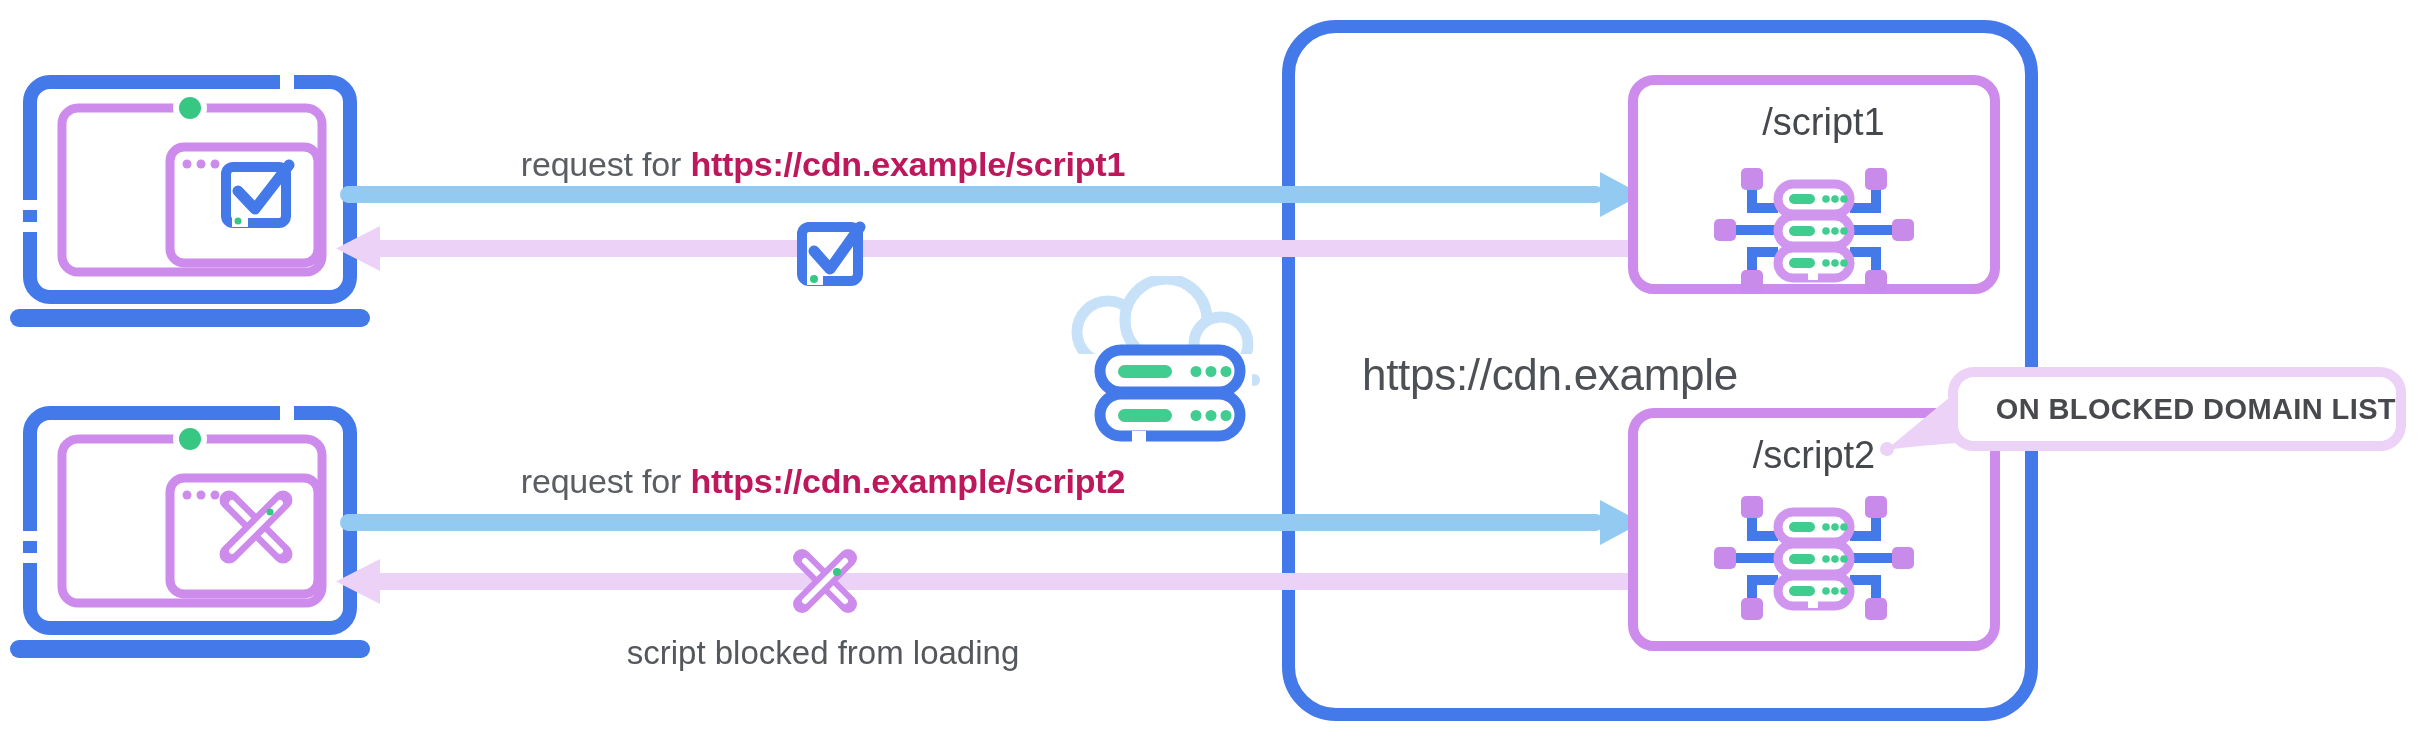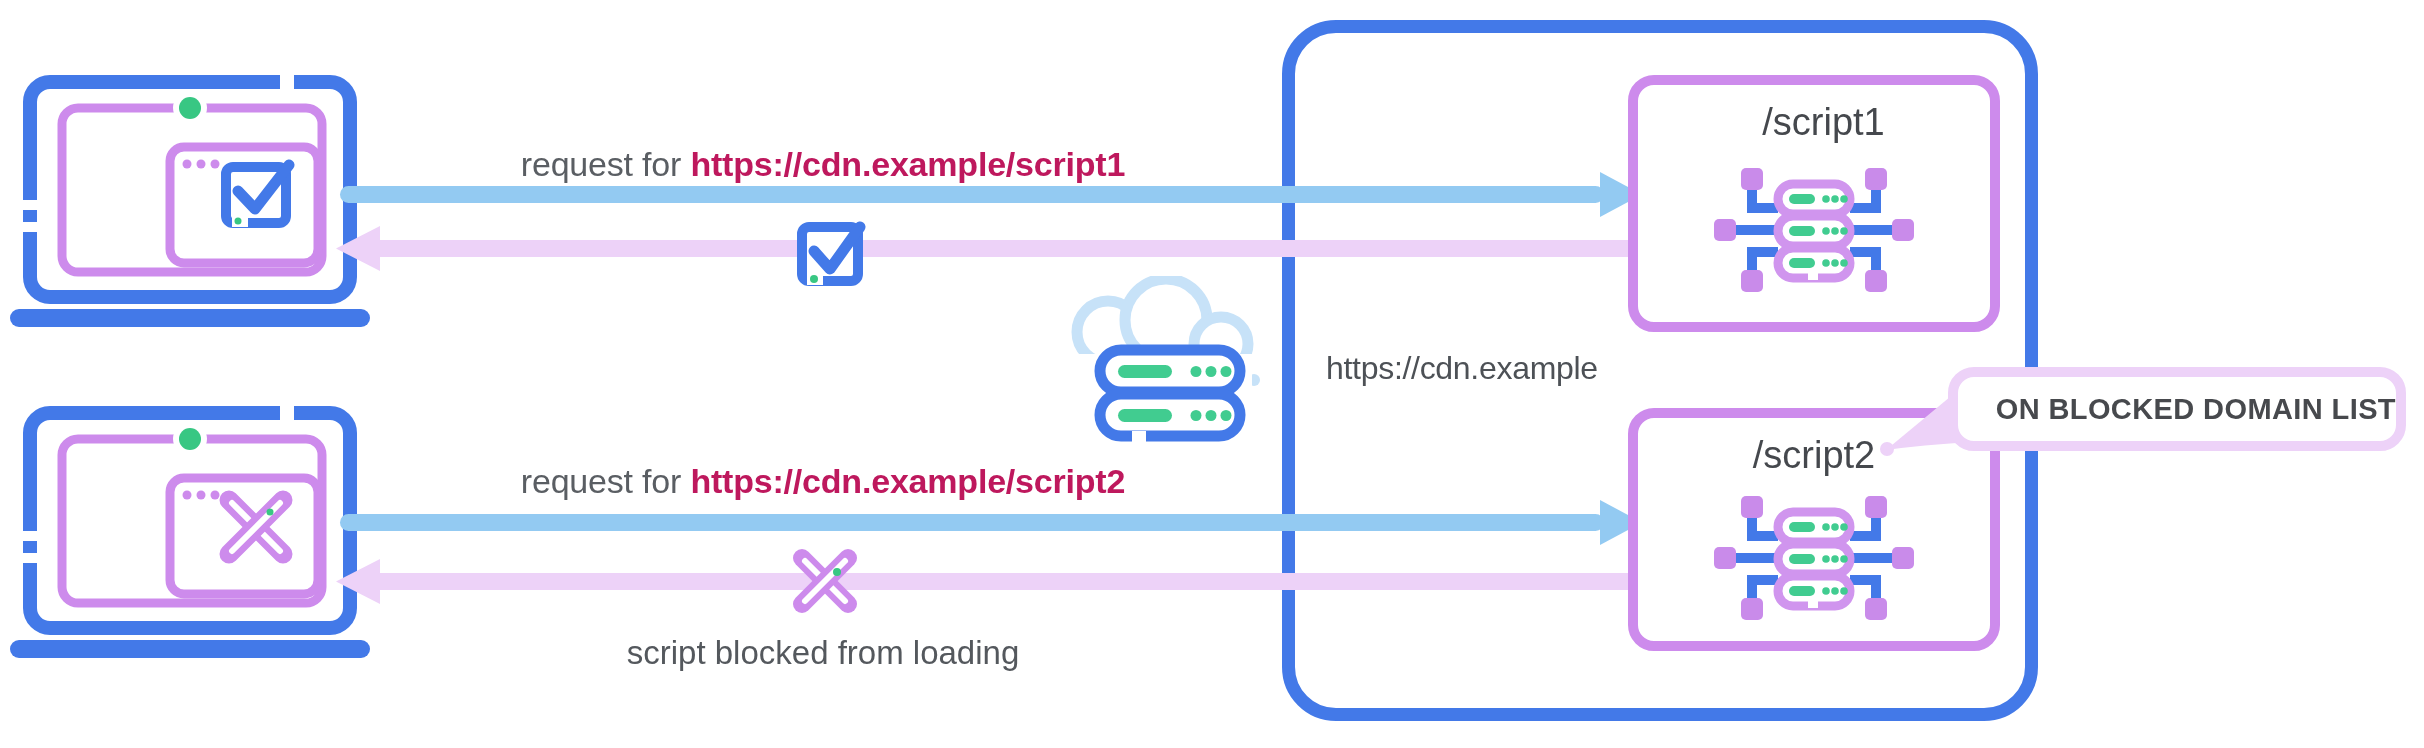--- a/index.html
+++ b/index.html
@@ -7,31 +7,31 @@
   body { font-family:"Liberation Sans", sans-serif; }
   .canvas { position:relative; width:2424px; height:748px; background:#ffffff; overflow:hidden; }
   .abs { position:absolute; }
 
   
   .req-row { width:1200px; text-align:center; font-size:34px; letter-spacing:-0.2px;
              color:#5a5e63; white-space:nowrap; z-index:4; }
   .req-row b { color:#be185d; font-weight:bold; }
   .lbl-row { width:1200px; text-align:center; font-size:33px; color:#54585d;
              white-space:nowrap; z-index:4; }
-  .cdn-label { font-size:32px; color:#4d5156; letter-spacing:-0.3px; z-index:3; white-space:nowrap; }
+  .cdn-label { font-size:44px; color:#4d5156; letter-spacing:-0.3px; z-index:3; white-space:nowrap;margin-left:36px; }
 
   
   .cdn-box { left:1282px; top:20px; width:756px; height:701px;
              border:13px solid #4379E8; border-radius:54px; background:#fff; z-index:1; }
 
   
   .script-box { width:372px; border:10px solid #CD8BEC; border-radius:26px;
                 background:#fff; z-index:3; }
   .script-box .title { margin-top:16px; text-align:center; font-size:38px; color:#45484d; }
-  #script1-box { left:1628px; top:75px;  height:257px;padding-left:19px; }
+  #script1-box { left:1628px; top:75px;  height:219px;padding-left:19px; }
   #script2-box { left:1628px; top:408px; height:243px; }
 
   
   .callout { left:1948px; top:367px; width:458px; height:84px; background:#fff;
              border:10px solid #EDD2F8; border-radius:26px; z-index:6;
              display:flex; align-items:center; justify-content:flex-end;
              font-size:29px; font-weight:bold; color:#47494d; letter-spacing:0.4px; white-space:nowrap; }
   .tail { left:1872px; top:388px; z-index:5; }
 
   svg { display:block; }

